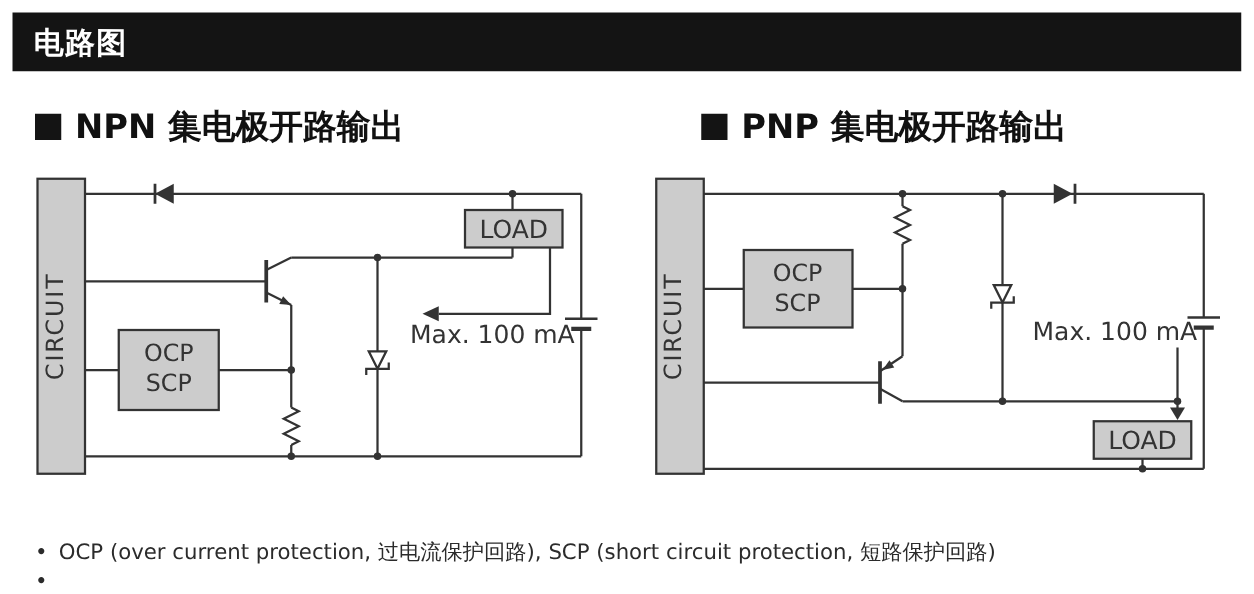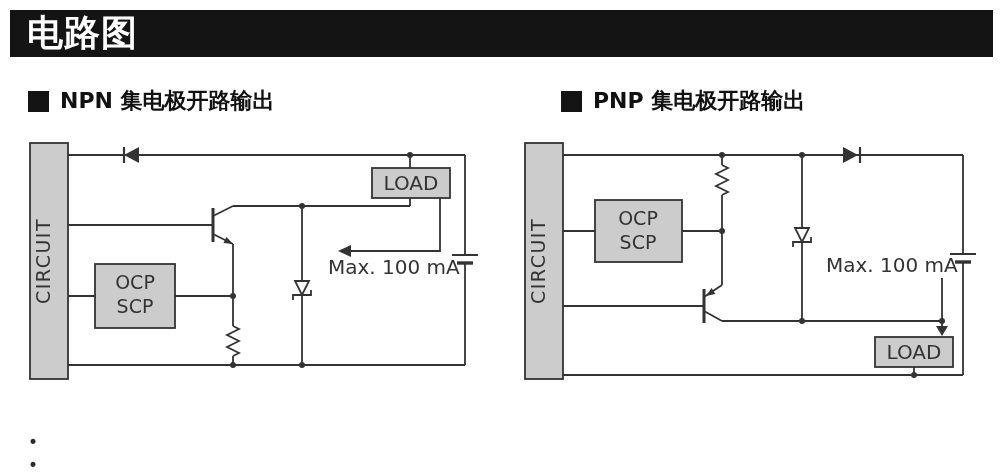--- a/index.html
+++ b/index.html
@@ -4,26 +4,26 @@
 <style>
   html,body{margin:0;padding:0;background:#fff;}
   .page{
     position:relative;width:1003px;height:475px;background:#ffffff;
     font-family:"DejaVu Sans","Liberation Sans",sans-serif;overflow:hidden;color:#111;
   }
   .title-bar{
     position:absolute;left:10px;top:10px;width:983px;height:47px;
     background:#141414;display:flex;align-items:center;box-sizing:border-box;padding-left:17px;
   }
-  .title-bar .title-text{color:#ffffff;font-size:36px;font-weight:bold;letter-spacing:1px;}
+  .title-bar .title-text{color:#ffffff;font-size:24px;font-weight:bold;letter-spacing:1px;}
   .section-heading{
     position:absolute;display:flex;align-items:center;gap:11px;height:30px;
   }
   .section-heading .bullet-square{width:21px;height:21px;background:#141414;flex:0 0 auto;}
-  .section-heading .heading-text{font-size:22px;font-weight:bold;color:#111;white-space:nowrap;}
+  .section-heading .heading-text{font-size:27px;font-weight:bold;color:#111;white-space:nowrap;}
   .heading-npn{left:28px;top:86px;}
   .heading-pnp{left:523px;top:86px;padding-left:38px;}
   svg.diagram{position:absolute;}
   svg text{fill:#333;}
   .notes{position:absolute;left:28px;top:431px;width:960px;font-size:17px;color:#2b2b2b;}
   .note-line{display:flex;align-items:flex-start;line-height:22px;margin-bottom:1px;white-space:nowrap;}
   .note-marker{margin-right:9px;flex:0 0 auto;}
 </style>
 </head>
 <body>
@@ -176,19 +176,20 @@
       <circle cx="204" cy="95" r="3"></circle>
       <circle cx="284" cy="185" r="3"></circle>
       <circle cx="424" cy="185" r="3"></circle>
       <circle cx="396" cy="239" r="3"></circle>
     </g>
   </svg>
 
   <div class="notes">
     <div class="note-line">
       <span class="note-marker">•</span>
+      <span>OCP (over current protection, 过电流保护回路), SCP (short circuit protection, 短路保护回路)</span>
     </div>
     <div class="note-line">
       <span class="note-marker">•</span>
     </div>
   </div>
 
 </div>
 
 </body></html>

